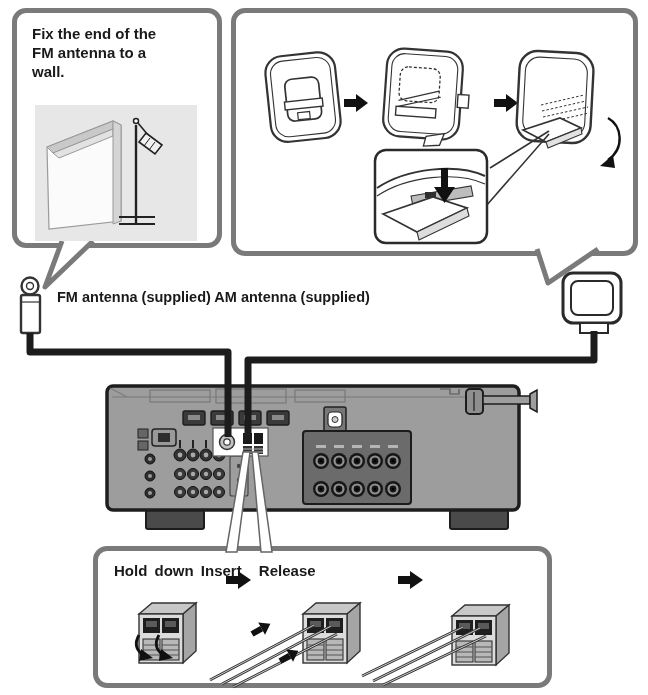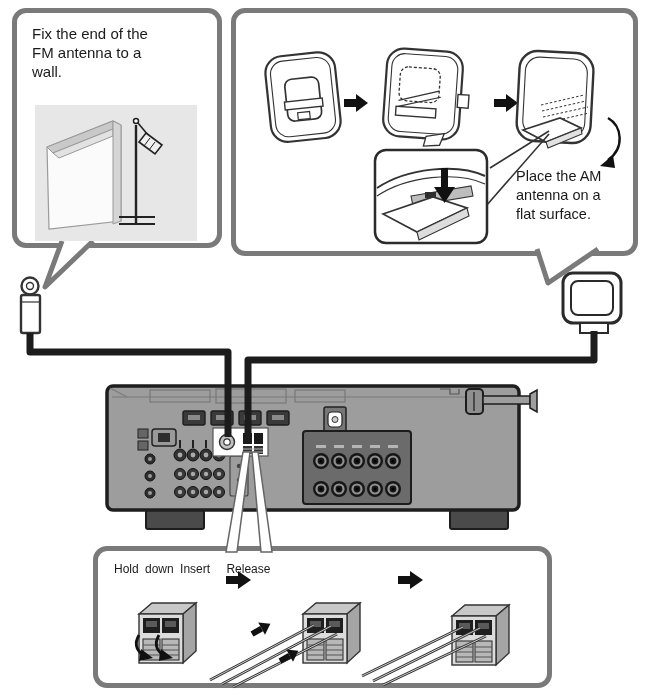--- a/index.html
+++ b/index.html
@@ -1,44 +1,42 @@
 <!DOCTYPE html>
 <html style="--page-bg: #ffffff; --callout-border: #7a7a7a; --text: #1a1a1a; --panel-body: #9d9d9d; --speaker-block: #6b6b6b; --cable: #1c1c1c; --illustration-bg: #e7e7e7;"><head>
 <meta charset="utf-8">
 <style>
   html,body{margin:0;padding:0;background:#fff;}
   .canvas{position:relative;width:648px;height:695px;background:var(--page-bg,#fff);overflow:hidden;
-          font-family:"Liberation Sans",sans-serif;color:var(--text,#1a1a1a);}
+          font-family:"Liberation Sans",sans-serif;color:var(--text,#1a1a1a);font-weight:bold;}
   .bubble{position:absolute;background:#fff;border:5px solid var(--callout-border,#7a7a7a);
           border-radius:14px;box-sizing:border-box;}
   .txt{position:absolute;color:var(--text,#1a1a1a);}
   .pre{white-space:pre-line;}
   .fm-callout-text{left:32px;top:24px;width:168px;font-size:15px;line-height:19px;}
   .am-callout-title{left:249px;top:19px;font-size:15px;}
   .am-note-text{left:516px;top:167px;width:124px;font-size:14.5px;line-height:19px;}
   .cable-labels{left:57px;top:289px;font-size:14.5px;white-space:nowrap;}
-  .step-labels{left:114px;top:562px;font-size:12px;word-spacing:3px;white-space:nowrap;}
+  .step-labels{left:114px;top:562px;font-size:15px;word-spacing:3px;white-space:nowrap;}
   .step-labels .rel{margin-left:10px;}
   svg.art{position:absolute;left:0;top:0;pointer-events:none;}
 </style>
 </head>
 <body>
 
 <div class="canvas">
 
   <div class="bubble" style="left:12px;top:8px;width:210px;height:240px"></div>
   <div class="bubble" style="left:231px;top:8px;width:407px;height:248px"></div>
   <div class="bubble" style="left:93px;top:546px;width:459px;height:142px"></div>
 
   <div class="txt pre fm-callout-text">Fix the end of the
 FM antenna to a
 wall.</div>
-  <div class="txt pre am-note-text">Place the AM
-antenna on a
-flat surface.</div>
+  <div class="txt cable-labels"><span>FM antenna (supplied)</span> <span>AM antenna (supplied)</span></div>
   <div class="txt step-labels"><span>Hold down</span> <span>Insert</span> <span class="rel">Release</span></div>
 
   <svg class="art" width="648" height="695" viewBox="0 0 648 695">
 
     <path d="M 62 241 L 45 287 L 93 241" fill="#fff" stroke="#7a7a7a" stroke-width="5" stroke-linejoin="round"></path>
     <path d="M 537 249 L 548 283 L 598 249" fill="#fff" stroke="#7a7a7a" stroke-width="5" stroke-linejoin="round"></path>
 
     <g transform="translate(35,105)">
       <rect x="0" y="0" width="162" height="136" fill="#e7e7e7"></rect>
       <polygon points="12,42 78,16 86,20 86,116 14,124" fill="#fbfbfb" stroke="#9a9a9a" stroke-width="1.2"></polygon>

